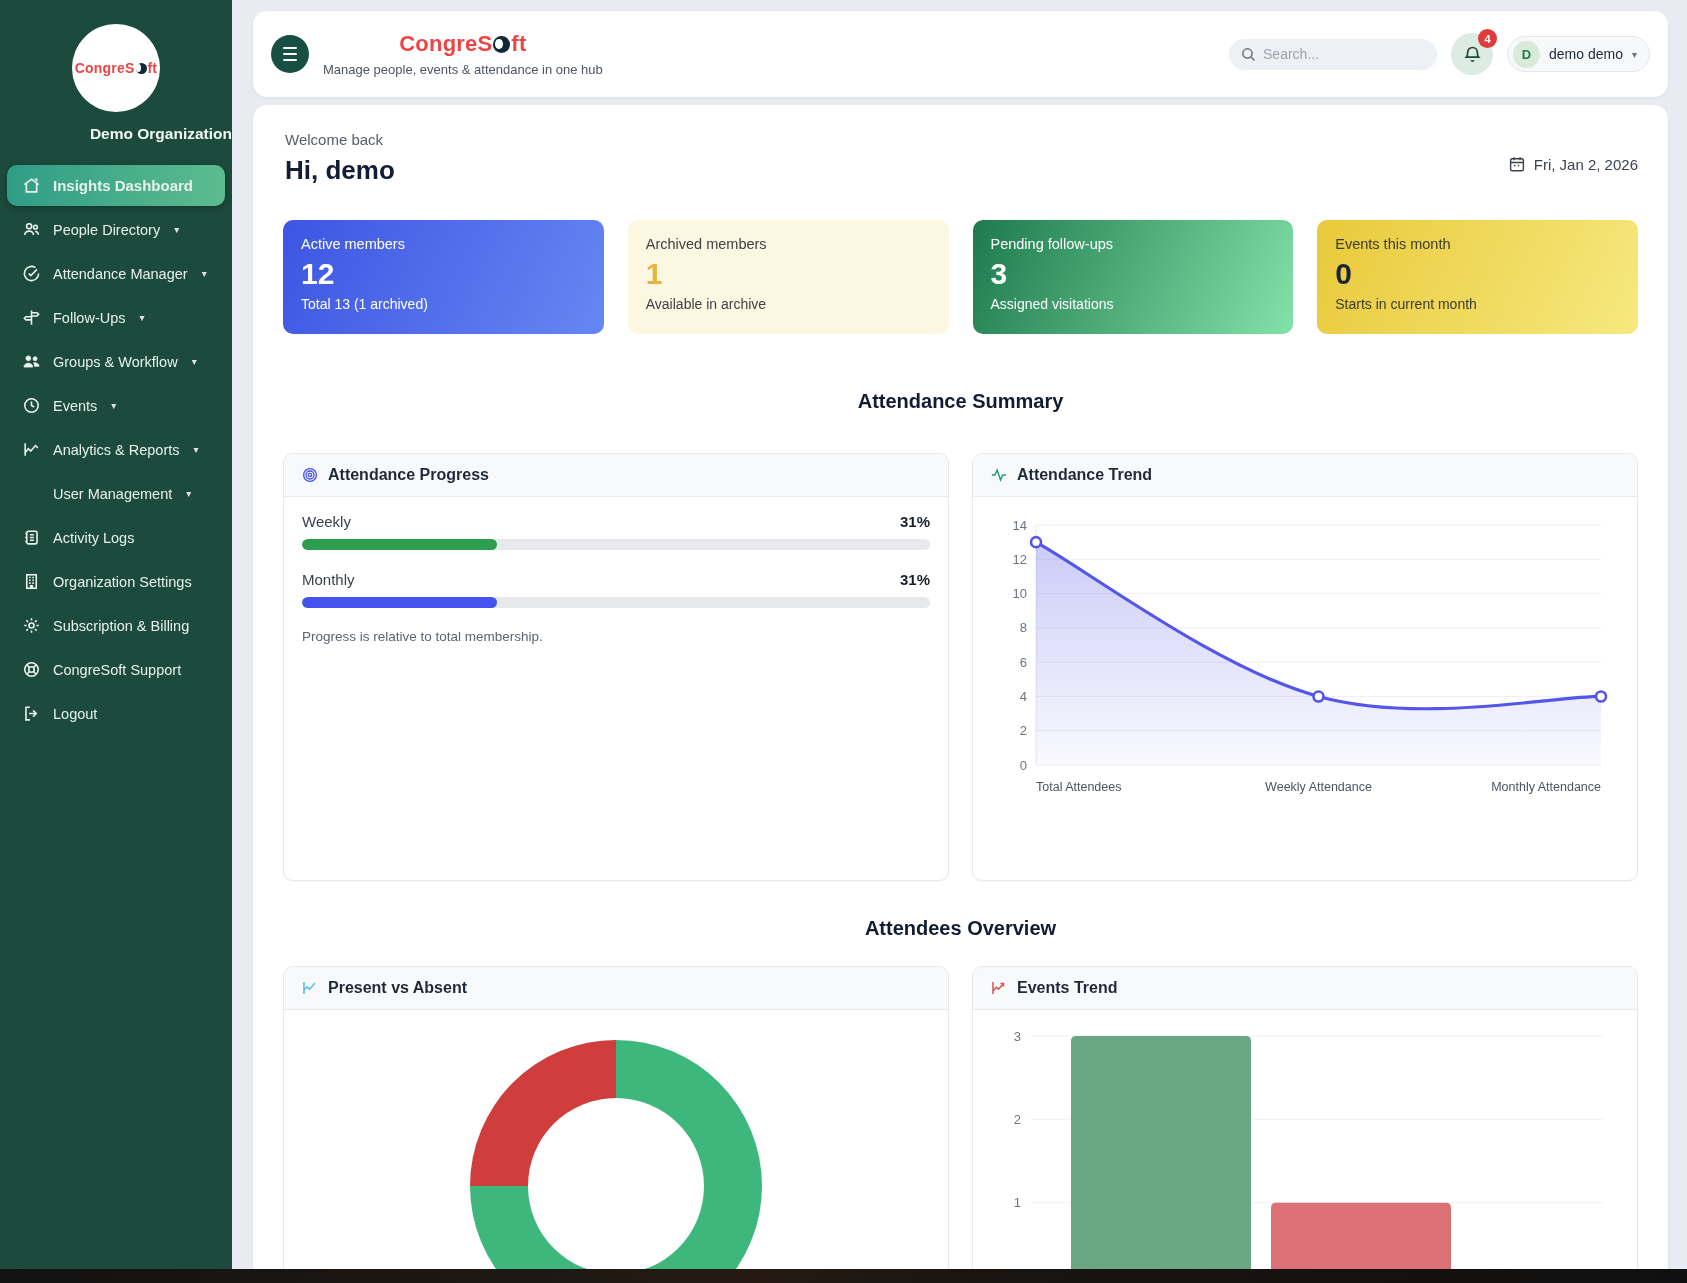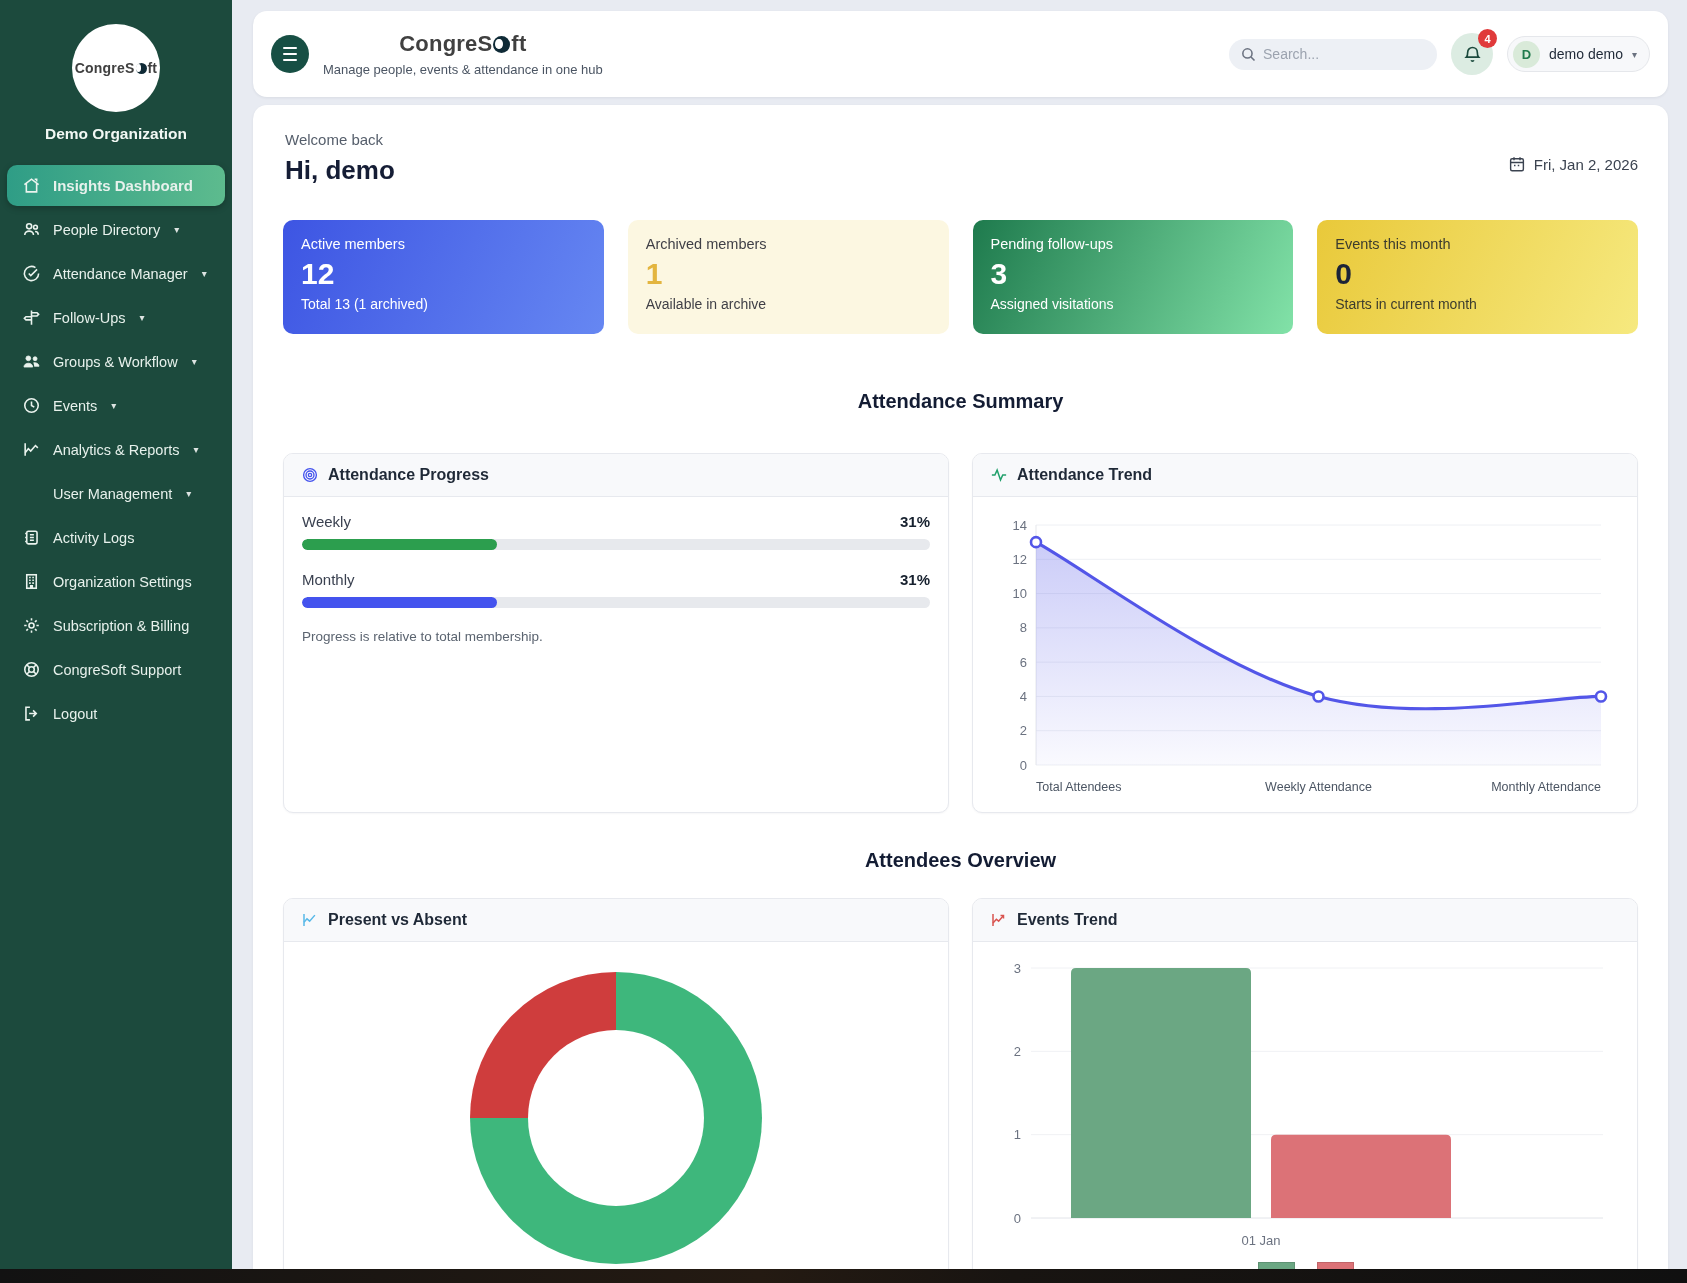--- a/index.html
+++ b/index.html
@@ -3,31 +3,31 @@
 <meta charset="utf-8">
 <style>
   * { margin:0; padding:0; box-sizing:border-box; }
   html,body { width:1687px; height:1283px; }
   body { font-family:"Liberation Sans", sans-serif; background:#e8ebf2; overflow:hidden; }
   .screen { position:relative; width:1687px; height:1283px; overflow:hidden; }
 
   
   .sidebar { position:absolute; left:0; top:0; width:232px; height:1283px; background:#1c4a3d; color:#eaf3ee; }
   .logo-circle { width:88px; height:88px; border-radius:50%; background:#fff; margin:24px auto 0; display:flex; align-items:center; justify-content:center; }
-  .org-name { text-align:center; font-weight:bold; font-size:15.5px; margin-top:13px; color:#f2f8f4; }
+  .org-name { text-align:right; font-weight:bold; font-size:15.5px; margin-top:13px; color:#f2f8f4; }
   .nav { margin-top:22px; }
   .nav-item { display:flex; align-items:center; gap:12px; height:41px; margin:3px 7px; padding:0 14px; border-radius:10px; font-size:14.5px; color:#e7f1ec; cursor:pointer; }
   .nav-item .nicon { width:20px; height:20px; flex:0 0 20px; display:flex; align-items:center; justify-content:center; }
   .nav-item.no-icon { padding-left:46px; }
   .nav-item.active { background:linear-gradient(90deg,#2f9d86,#5dbb8e); font-weight:bold; font-size:15px; box-shadow:0 2px 6px rgba(0,0,0,.25); }
   .nav-item .chev { margin-left:2px; font-size:10px; color:rgba(255,255,255,.85); }
   .nicon svg { stroke:#eaf3ee; }
 
   
-  .brand { font-weight:bold; color:#404040; letter-spacing:.2px; display:inline-flex; align-items:center; }
+  .brand { font-weight:bold; color:#ef4444; letter-spacing:.2px; display:inline-flex; align-items:center; }
   .brand-lg { font-size:22px; }
   .brand-sm { font-size:14px; }
   .logo-o { display:inline-block; position:relative; border-radius:50%; background:#0f2a36; }
   .brand-lg .logo-o { width:17px; height:17px; margin:0 1px; }
   .brand-sm .logo-o { width:11px; height:11px; margin:0 1px; }
   .logo-o::after { content:""; position:absolute; left:8%; top:18%; width:46%; height:64%; border-radius:50%; background:#fff; }
 
   
   .main { position:absolute; left:232px; top:0; width:1455px; height:1283px; padding:11px 19px 0 21px; }
 
@@ -66,21 +66,21 @@
   .stat-green { background:linear-gradient(115deg,#1e7a4d,#82e2a8); color:#fff; }
   .stat-yellow { background:linear-gradient(115deg,#e9c93a,#f6e97f); color:#3c3c2e; }
   .stat-yellow .stat-value { color:#1c2438; }
 
   .section-title { text-align:center; font-size:20px; font-weight:bold; color:#131c33; }
   .st-1 { margin:56px 0 40px; }
   .st-2 { margin:36px 0 26px; }
 
   .cards-row { display:flex; gap:23px; padding:0 30px; }
   .panel { flex:1; border:1px solid #e7e9ee; border-radius:10px; background:#fff; overflow:hidden; box-shadow:0 1px 2px rgba(16,24,40,.04); }
-  .row-1 .panel { height:360px; }
+  .row-1 .panel { height:428px; }
   .row-2 .panel { height:430px; }
   .panel-header { background:#f8f9fb; border-bottom:1px solid #e7e9ee; padding:12px 17px; display:flex; align-items:center; gap:9px; font-size:16px; font-weight:bold; color:#1f2937; }
   .panel-body { padding:16px 18px; }
 
   .prog-row { margin-bottom:21px; }
   .prog-top { display:flex; align-items:baseline; }
   .prog-label { font-size:15px; color:#3a4150; }
   .prog-pct { margin-left:auto; font-size:15px; font-weight:bold; color:#16202e; }
   .prog-track { margin-top:9px; height:11px; border-radius:6px; background:#e7e9ed; overflow:hidden; }
   .prog-fill { height:100%; border-radius:6px; }

